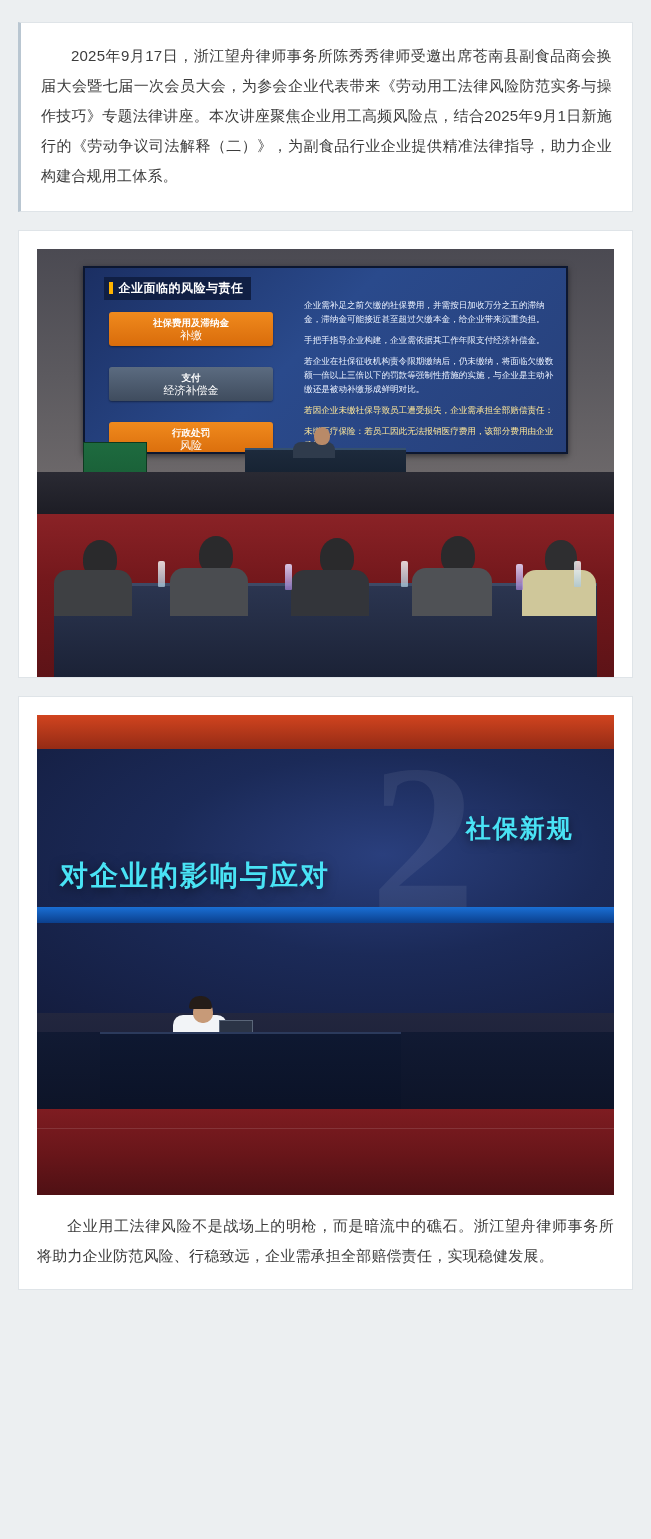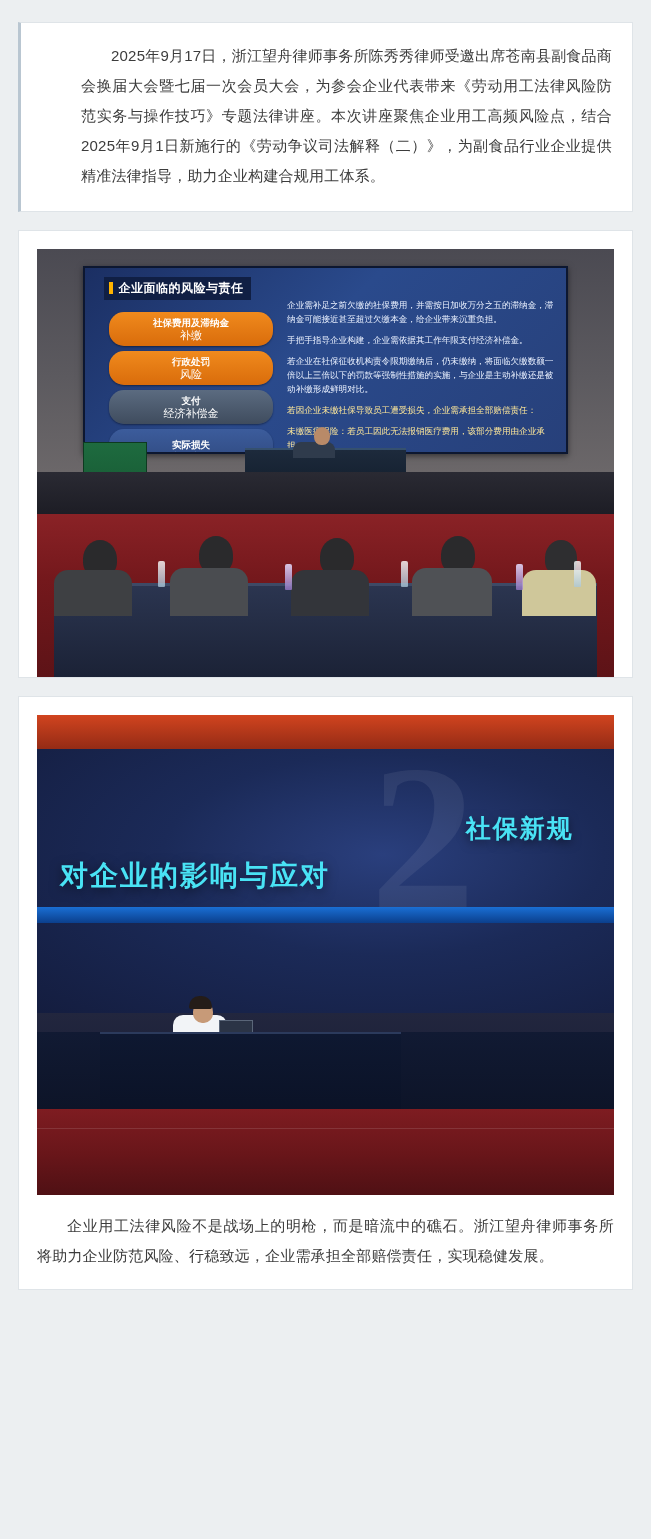--- a/index.html
+++ b/index.html
@@ -20,21 +20,20 @@
   }
 
   
   .card {
     background: #ffffff;
     border: 1px solid #dfe4e8;
     margin-bottom: 18px;
   }
   .card.intro {
     border-left: 3px solid #b9c6d1;
-    padding-left: 40px;
   }
 
   .para {
     font-size: 15px;
     line-height: 30px;
     color: #3c3c3c;
     text-align: justify;
     text-indent: 2em;
     letter-spacing: 0.2px;
     margin: 0;
@@ -94,22 +93,22 @@
     width: 4px; height: 12px;
     background: #ffb300;
   }
   .risk-col {
     position: absolute;
     left: 5%;
     top: 24%;
     width: 34%;
   }
   .risk-box {
-    margin-bottom: 5px;
-    border-radius: 15px;
+    margin-bottom: 21px;
+    border-radius: 3px;
     text-align: center;
     color: #fff;
     font-size: 9.5px;
     line-height: 13px;
     padding: 4px 2px;
     font-weight: bold;
     box-shadow: 0 1px 2px rgba(0,0,0,.4);
   }
   .risk-box .sub { font-size: 11px; font-weight: normal; display: block; }
   .rb1 { background: linear-gradient(180deg,#f08a1d,#d96c0b); }
@@ -119,21 +118,21 @@
 
   .slide-text {
     position: absolute;
     left: 42%;
     top: 16%;
     width: 56%;
     color: #eaf1ff;
     font-size: 8.6px;
     line-height: 14px;
   }
-  .slide-text p { margin: 0 0 7px 0; }
+  .slide-text p { margin: 0 0 7px 17px; }
   .slide-text .hl { color: #ffe89a; }
 
   .stage-front {
     position: absolute;
     left: 0;
     top: 52%;
     width: 100%;
     height: 10%;
     background: linear-gradient(180deg,#2a2a33,#1d1d25);
   }
@@ -374,27 +373,27 @@
         <div class="hall-wall"></div>
 
         <div class="screen">
           <div class="slide-title">企业面临的风险与责任</div>
 
           <div class="risk-col">
             <div class="risk-box rb1">
               <span>社保费用及滞纳金</span>
               <span class="sub">补缴</span>
             </div>
+            <div class="risk-box rb2">
+              <span>支付</span>
+              <span class="sub">经济补偿金</span>
+            </div>
             <div class="risk-box rb3">
               <span>行政处罚</span>
               <span class="sub">风险</span>
-            </div>
-            <div class="risk-box rb2">
-              <span>支付</span>
-              <span class="sub">经济补偿金</span>
             </div>
             <div class="risk-box rb4">
               <span>实际损失</span>
               <span class="sub">赔偿义务</span>
             </div>
           </div>
 
           <div class="slide-text">
             <p>企业需补足之前欠缴的社保费用，并需按日加收万分之五的滞纳金，滞纳金可能接近甚至超过欠缴本金，给企业带来沉重负担。</p>
             <p>手把手指导企业构建，企业需依据其工作年限支付经济补偿金。</p>

